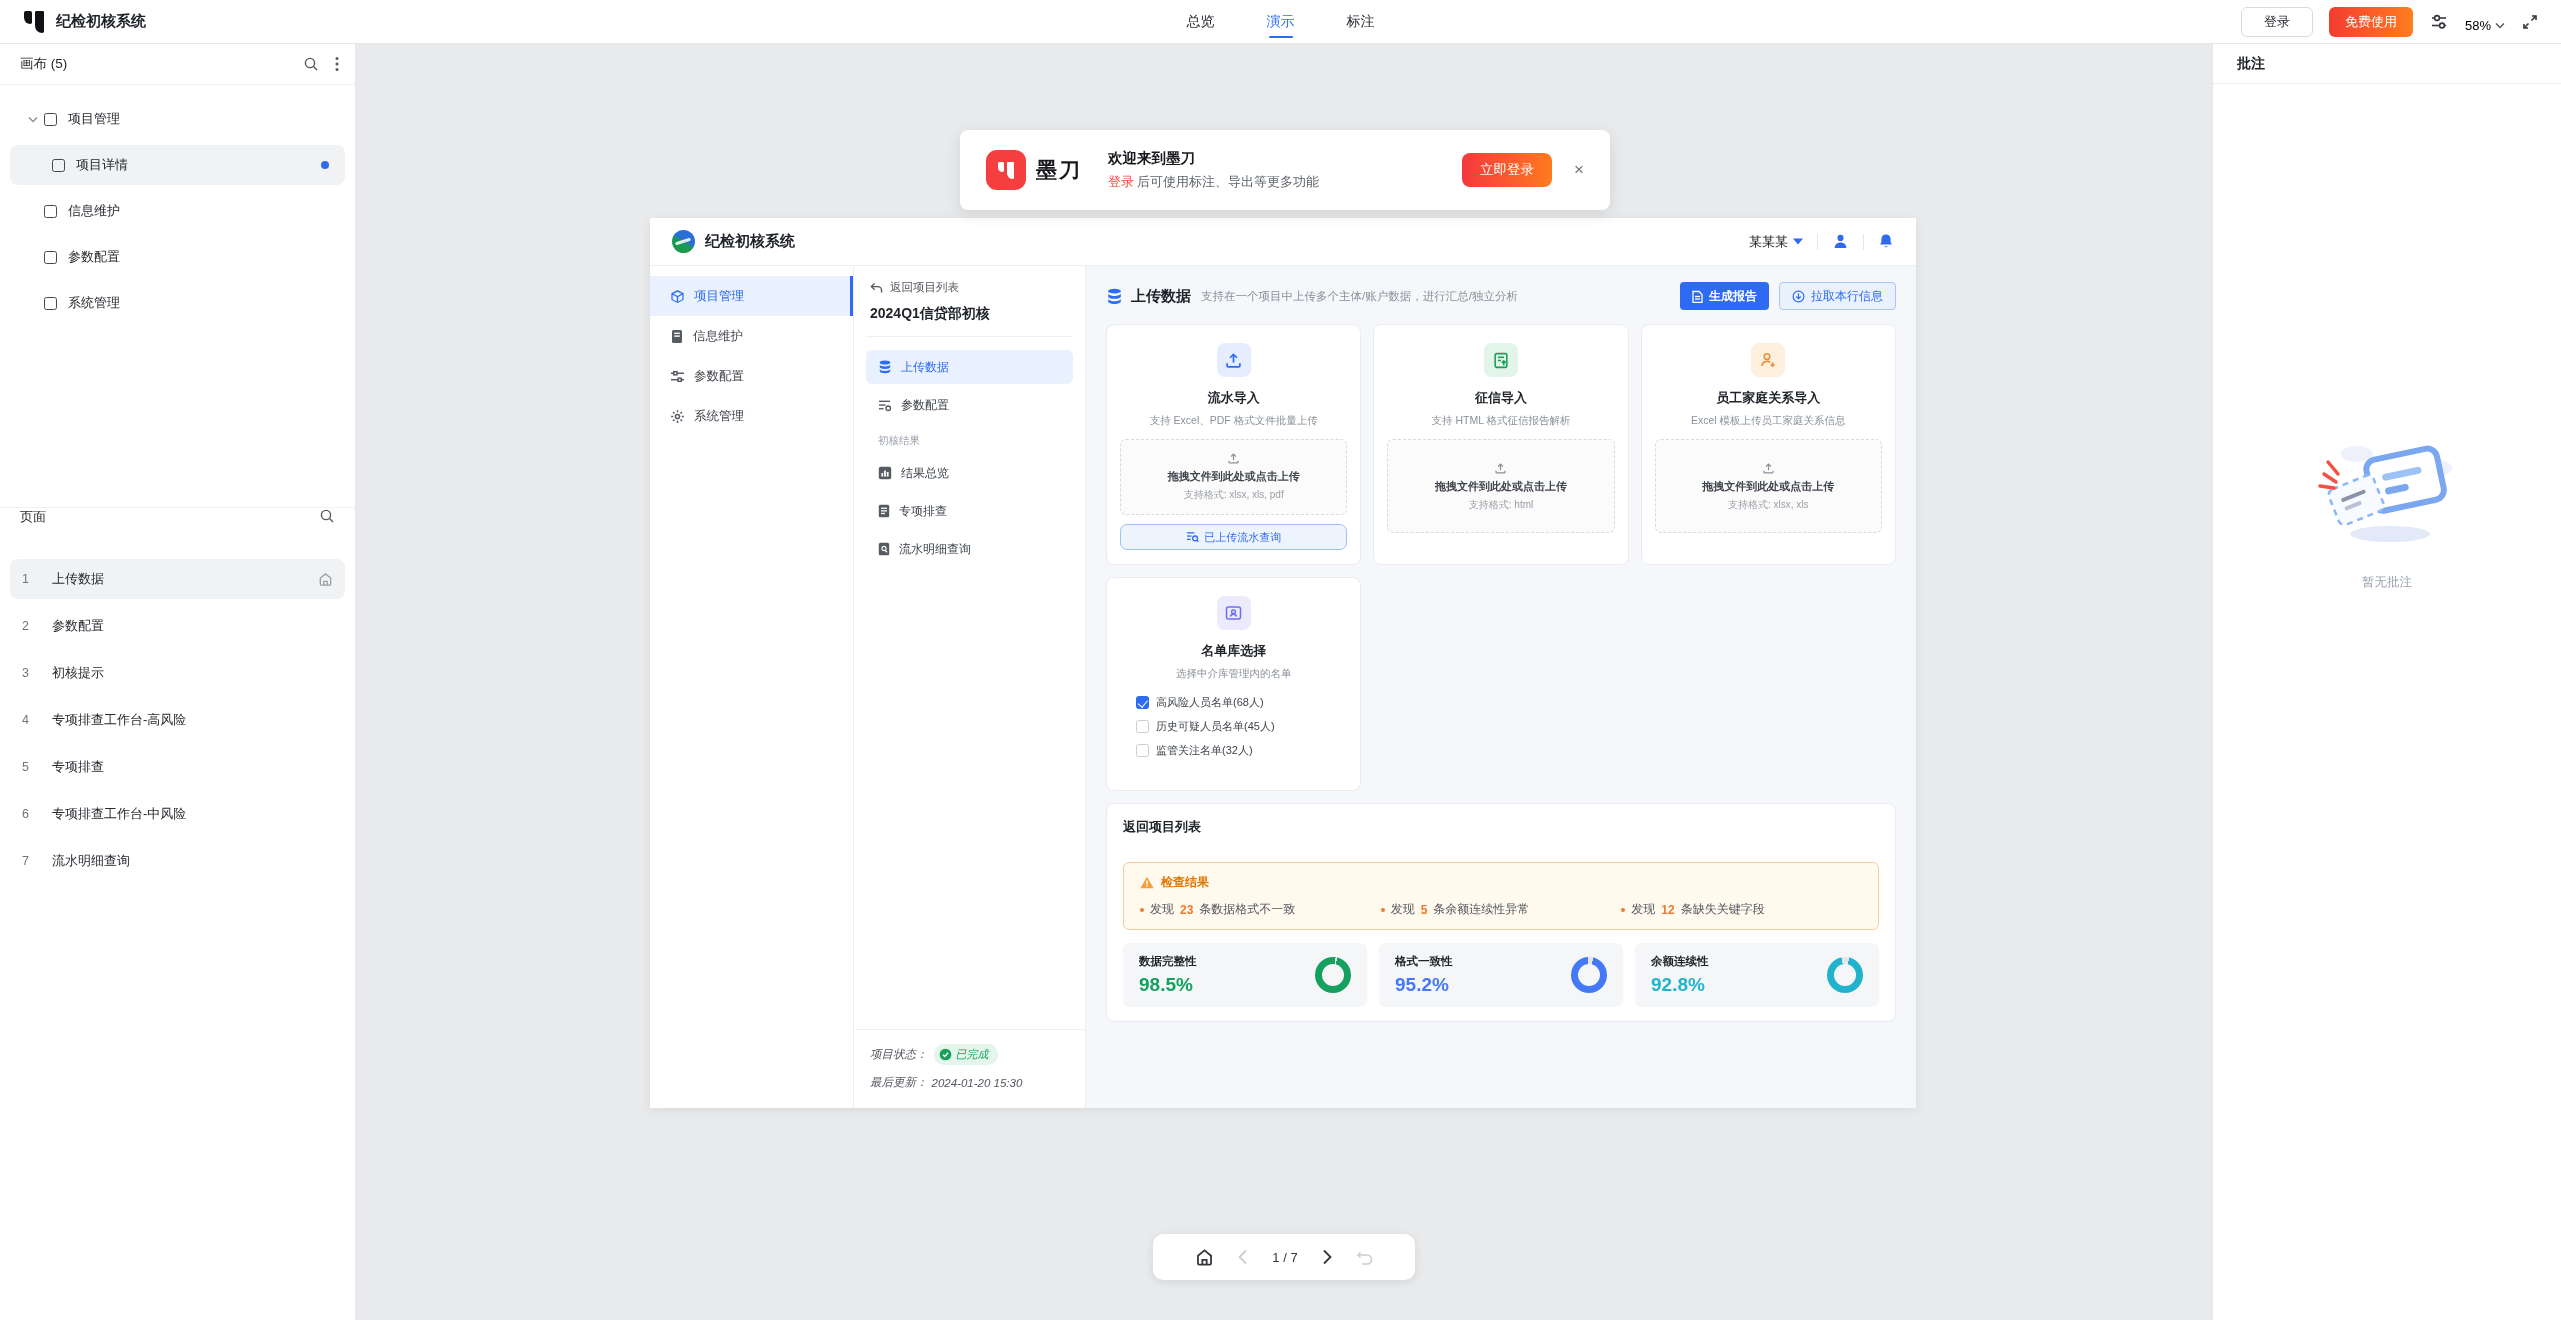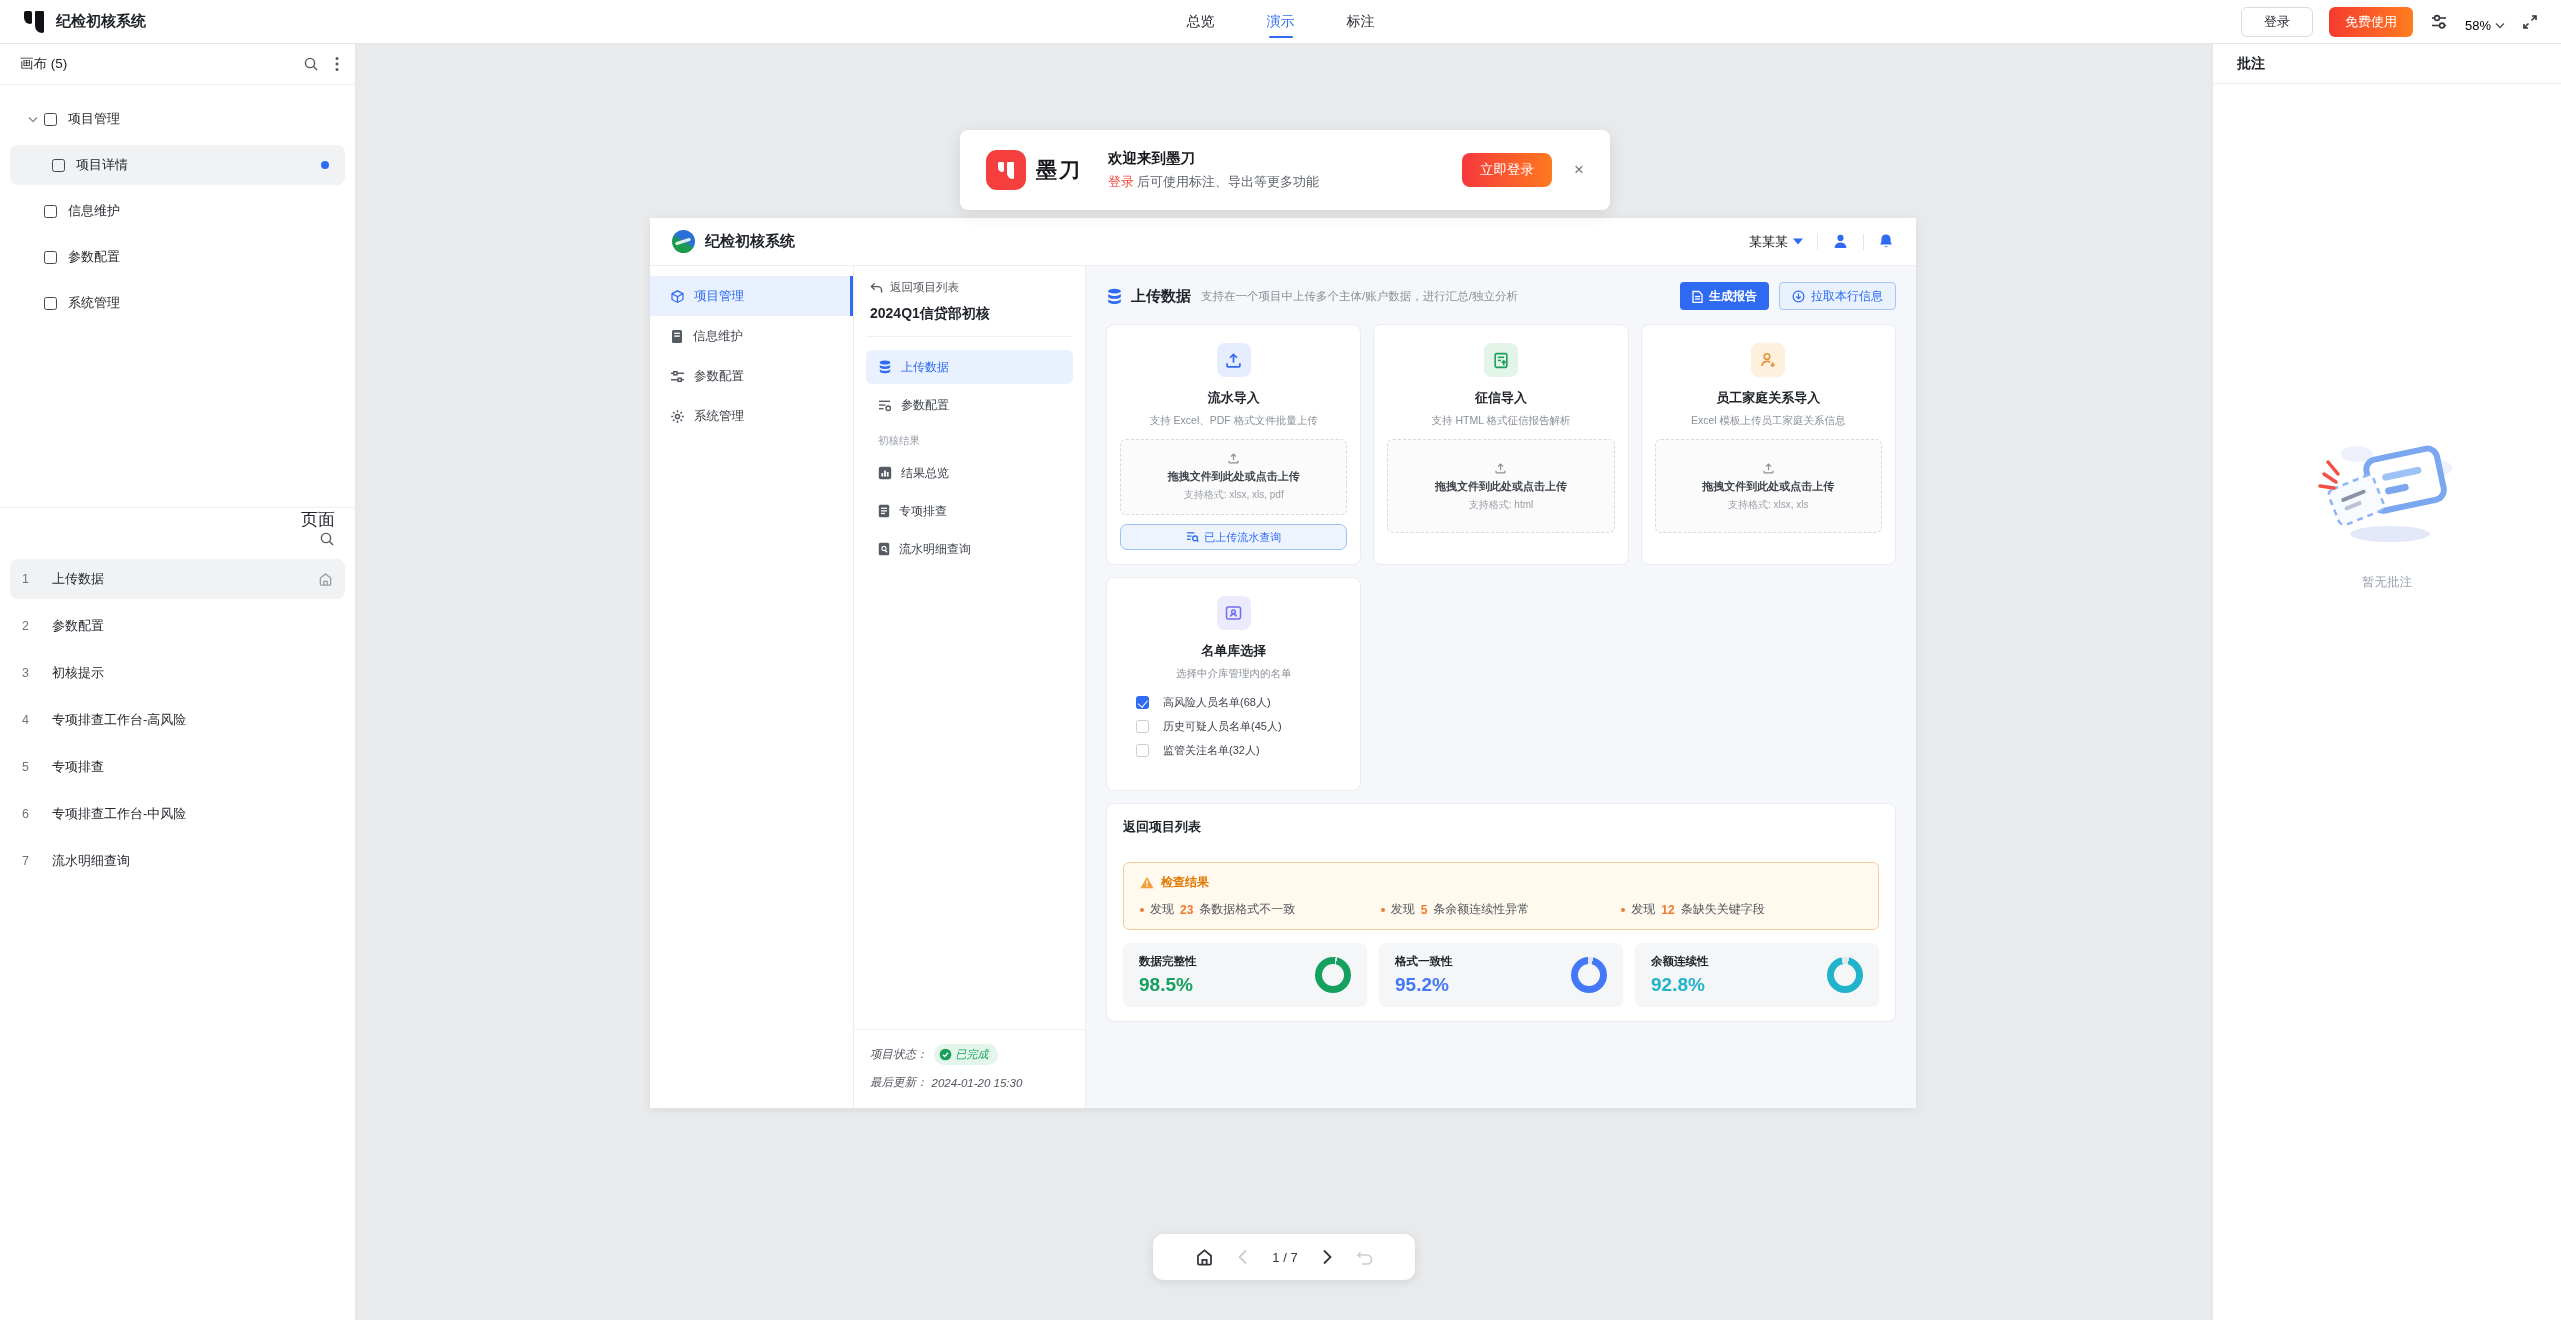--- a/index.html
+++ b/index.html
@@ -34,21 +34,21 @@
   .lsb-div { height:1px; background:#eef0f2; }
   .tree { padding:8px 10px; }
   .tree-row { height:40px; margin:6px 0; display:flex; align-items:center; border-radius:8px; font-size:13px; color:#26292e; cursor:pointer; }
   .tree-row .car { width:22px; display:flex; justify-content:center; color:#8a8f98; }
   .frame-ic { width:13px; height:13px; border:1.6px solid #46494f; border-radius:2.5px; margin-right:11px; }
   .tree-row.child { padding-left:42px; }
   .tree-row.root { padding-left:12px; }
   .tree-row.root.noc { padding-left:34px; }
   .tree-row.sel { background:#f1f2f4; }
   .bluedot { width:8px; height:8px; border-radius:50%; background:#2e6bf2; margin-left:auto; margin-right:16px; }
-  .pages-head { height:42px; display:flex; align-items:flex-end; padding:0 20px; font-size:17px;flex-direction:column; }
+  .pages-head { height:42px; display:flex; align-items:flex-start; padding:0 20px; font-size:13px; }
   .pages-head .sp { margin-left:auto; color:#55585e; }
   .pages { padding:2px 10px; }
   .page-row { height:40px; margin:7px 0; display:flex; align-items:center; border-radius:8px; font-size:13px; cursor:pointer; padding:0 12px; }
   .page-row.sel { background:#f1f2f4; }
   .page-num { width:30px; color:#6f747c; font-size:12.5px; }
   .page-lab { color:#26292e; }
   .page-home { margin-left:auto; color:#9a9fa7; }
 
   
   .canvas { position:absolute; left:356px; top:44px; right:349px; bottom:0; background:#e9eaec; overflow:hidden; }
@@ -120,21 +120,21 @@
   .ic-blue { background:#e5edff; color:#2e6bf2; } .ic-green { background:#e3f5e9; color:#18a058; }
   .ic-orange { background:#fdf0dc; color:#e8913a; } .ic-purple { background:#ebebfd; color:#6f6ff0; }
   .card-title { font-size:13px; font-weight:bold; margin-top:12px; }
   .card-desc { font-size:10.5px; color:#8a9099; margin-top:7px; }
   .dropzone { margin-top:11px; border:1px dashed #d6dae1; border-radius:6px; background:#fbfbfc; padding:12px 6px; cursor:pointer; }
   .dz-title { font-size:11px; font-weight:bold; color:#3f444c; margin-top:5px; }
   .dz-fmt { font-size:10px; color:#9aa0a8; margin-top:4px; }
   .card-act { margin-top:9px; height:26px; border:1px solid #9fc0f4; background:#eef4fe; border-radius:7px; color:#2e6bf2;
     font-size:11px; display:flex; align-items:center; justify-content:center; gap:5px; cursor:pointer; }
   .opts { margin-top:14px; display:flex; flex-direction:column; gap:9px; padding-left:16px; }
-  .opt { display:flex; align-items:center; gap:14px; font-size:11px; color:#3f444c; cursor:pointer; text-align:left; }
+  .opt { display:flex; align-items:center; gap:7px; font-size:11px; color:#3f444c; cursor:pointer; text-align:left; }
   .cb { width:13px; height:13px; border:1px solid #c8ccd4; border-radius:2.5px; background:#fff; flex:none; position:relative; }
   .cb.checked { background:#2e6bf2; border-color:#2e6bf2; }
   .cb.checked::after { content:""; position:absolute; left:3.2px; top:1.4px; width:4.5px; height:7.5px;
     border:solid #fff; border-width:0 1.8px 1.8px 0; transform:rotate(40deg); }
 
   .quality { margin-top:12px; background:#fff; border:1px solid #e9ecf0; border-radius:8px; padding:14px 16px; }
   .q-title { font-size:13px; font-weight:bold; }
   .warnbox { margin-top:26px; background:#fff9ee; border:1px solid #f5cf9b; border-radius:6px; padding:11px 16px; }
   .warn-head { display:flex; align-items:center; gap:7px; font-size:12px; font-weight:bold; color:#de7802; }
   .findings { display:flex; margin-top:10px; }

